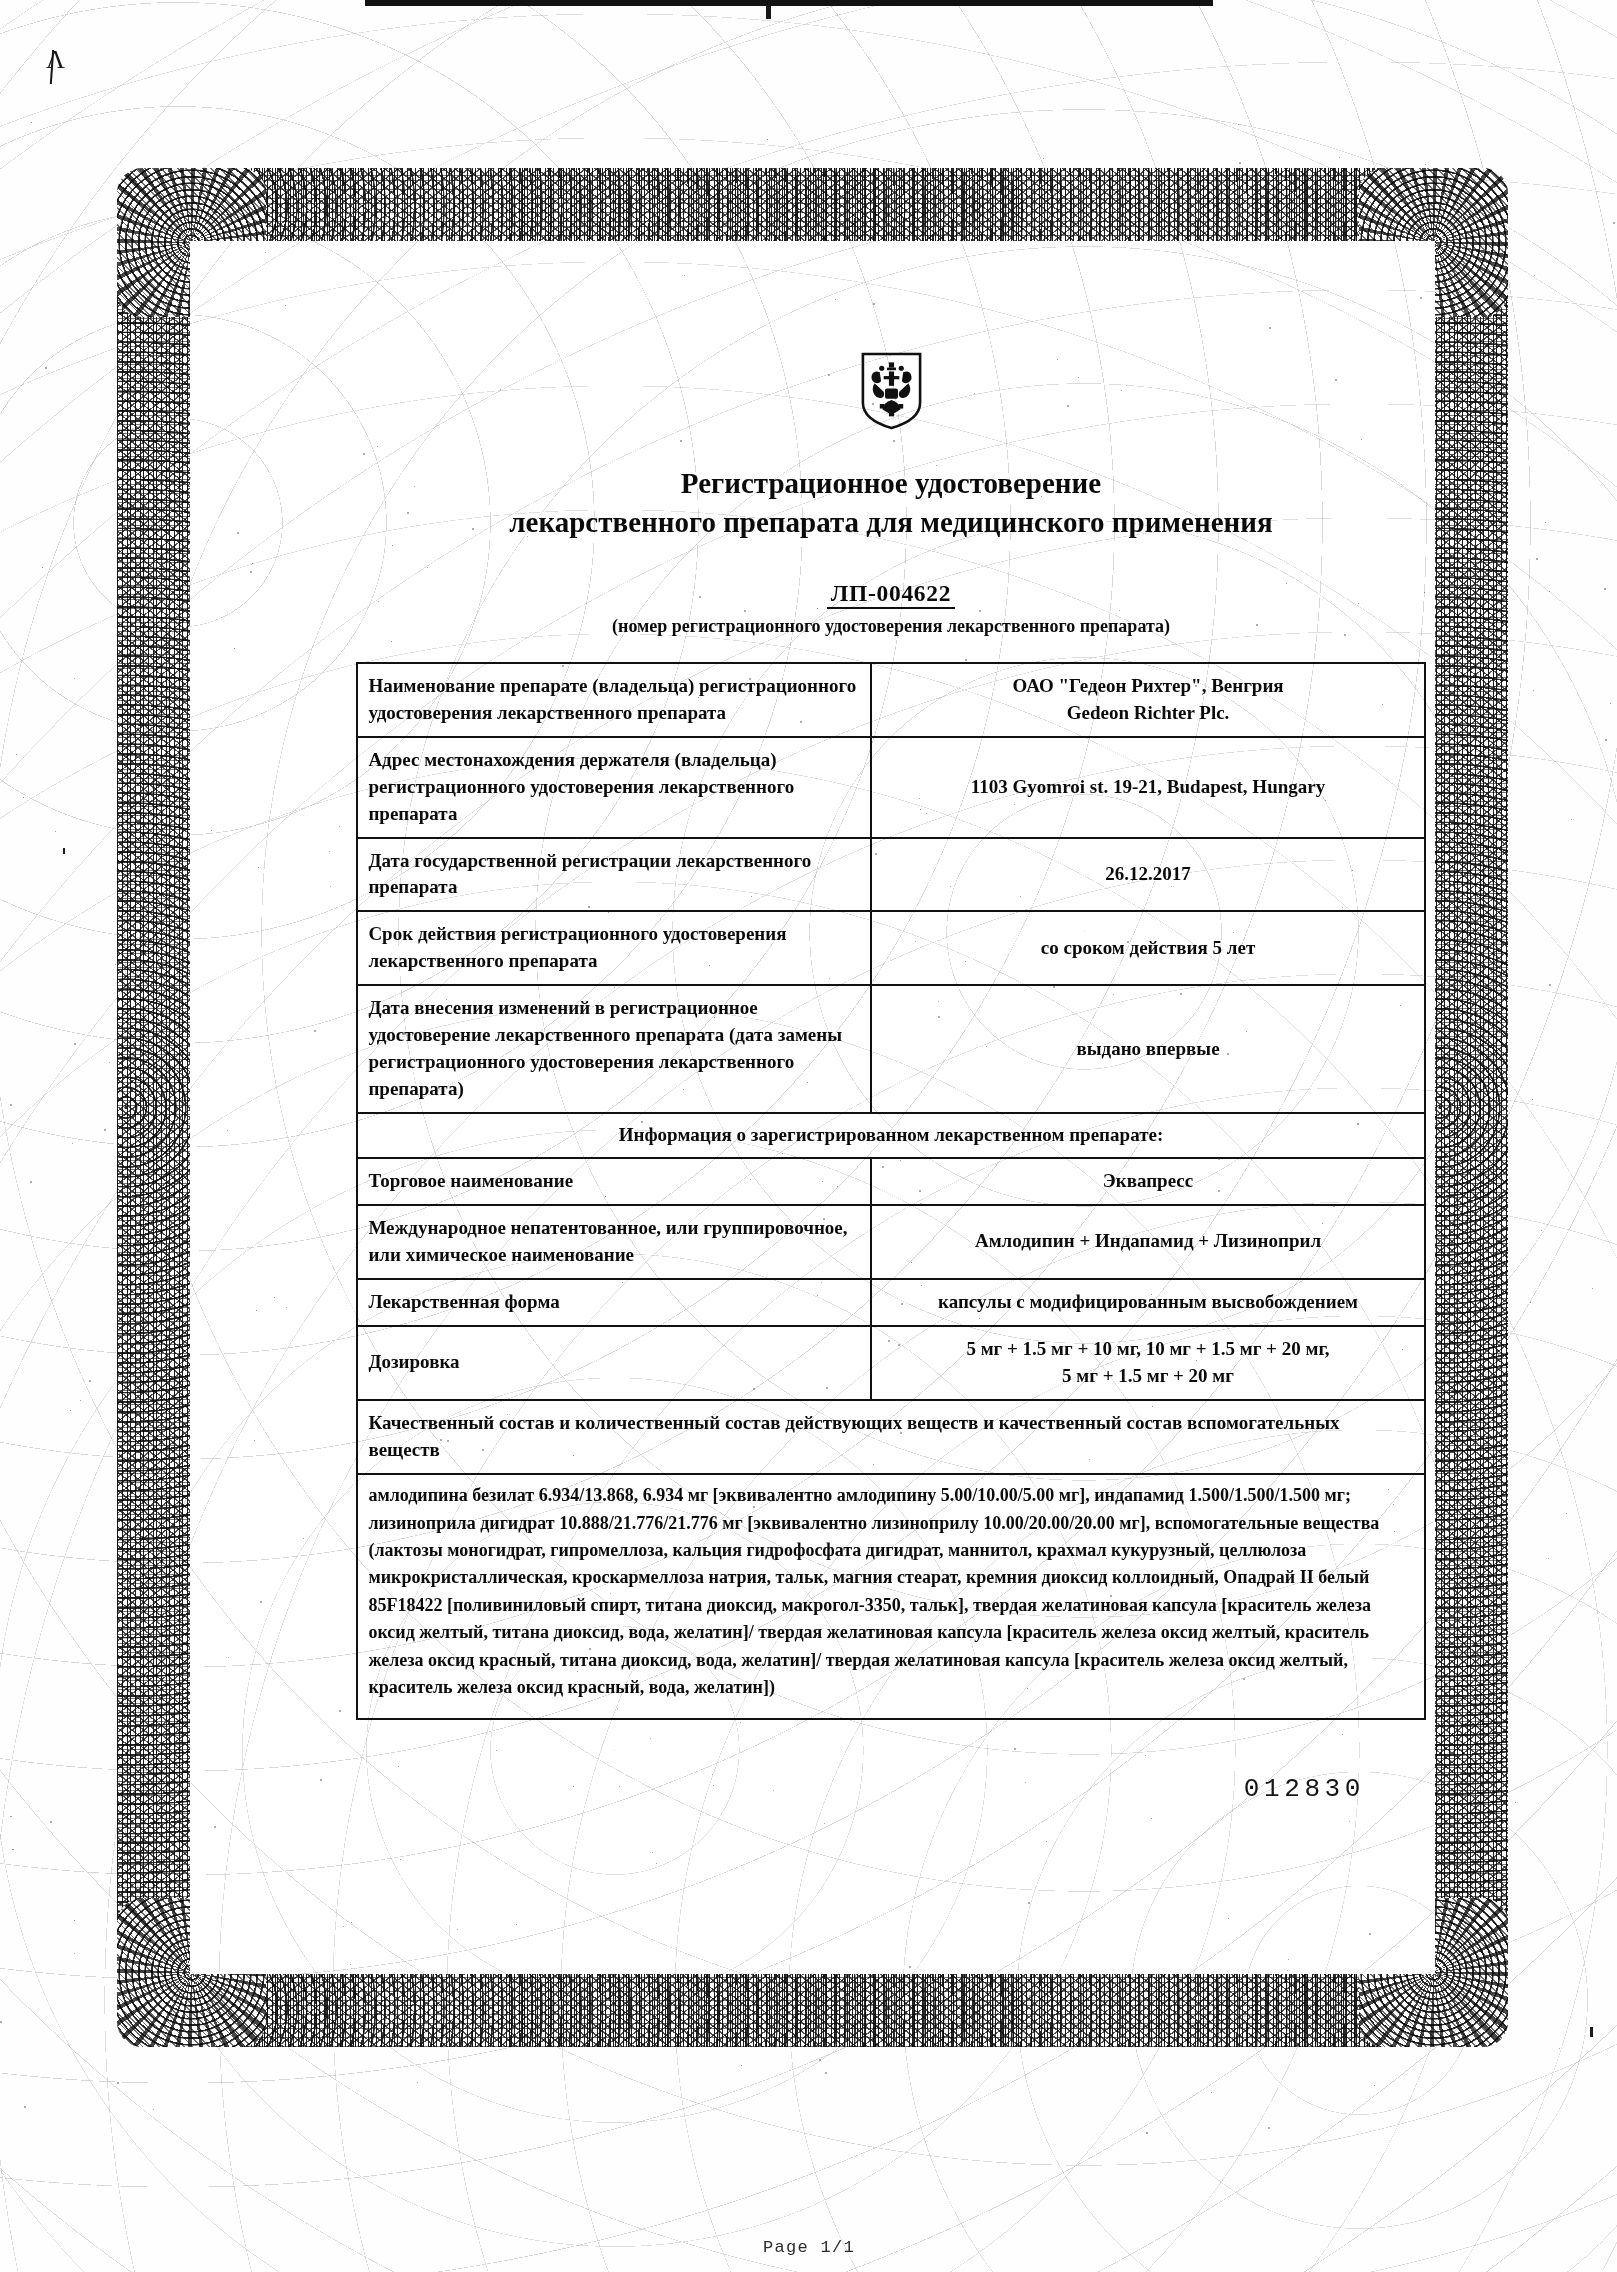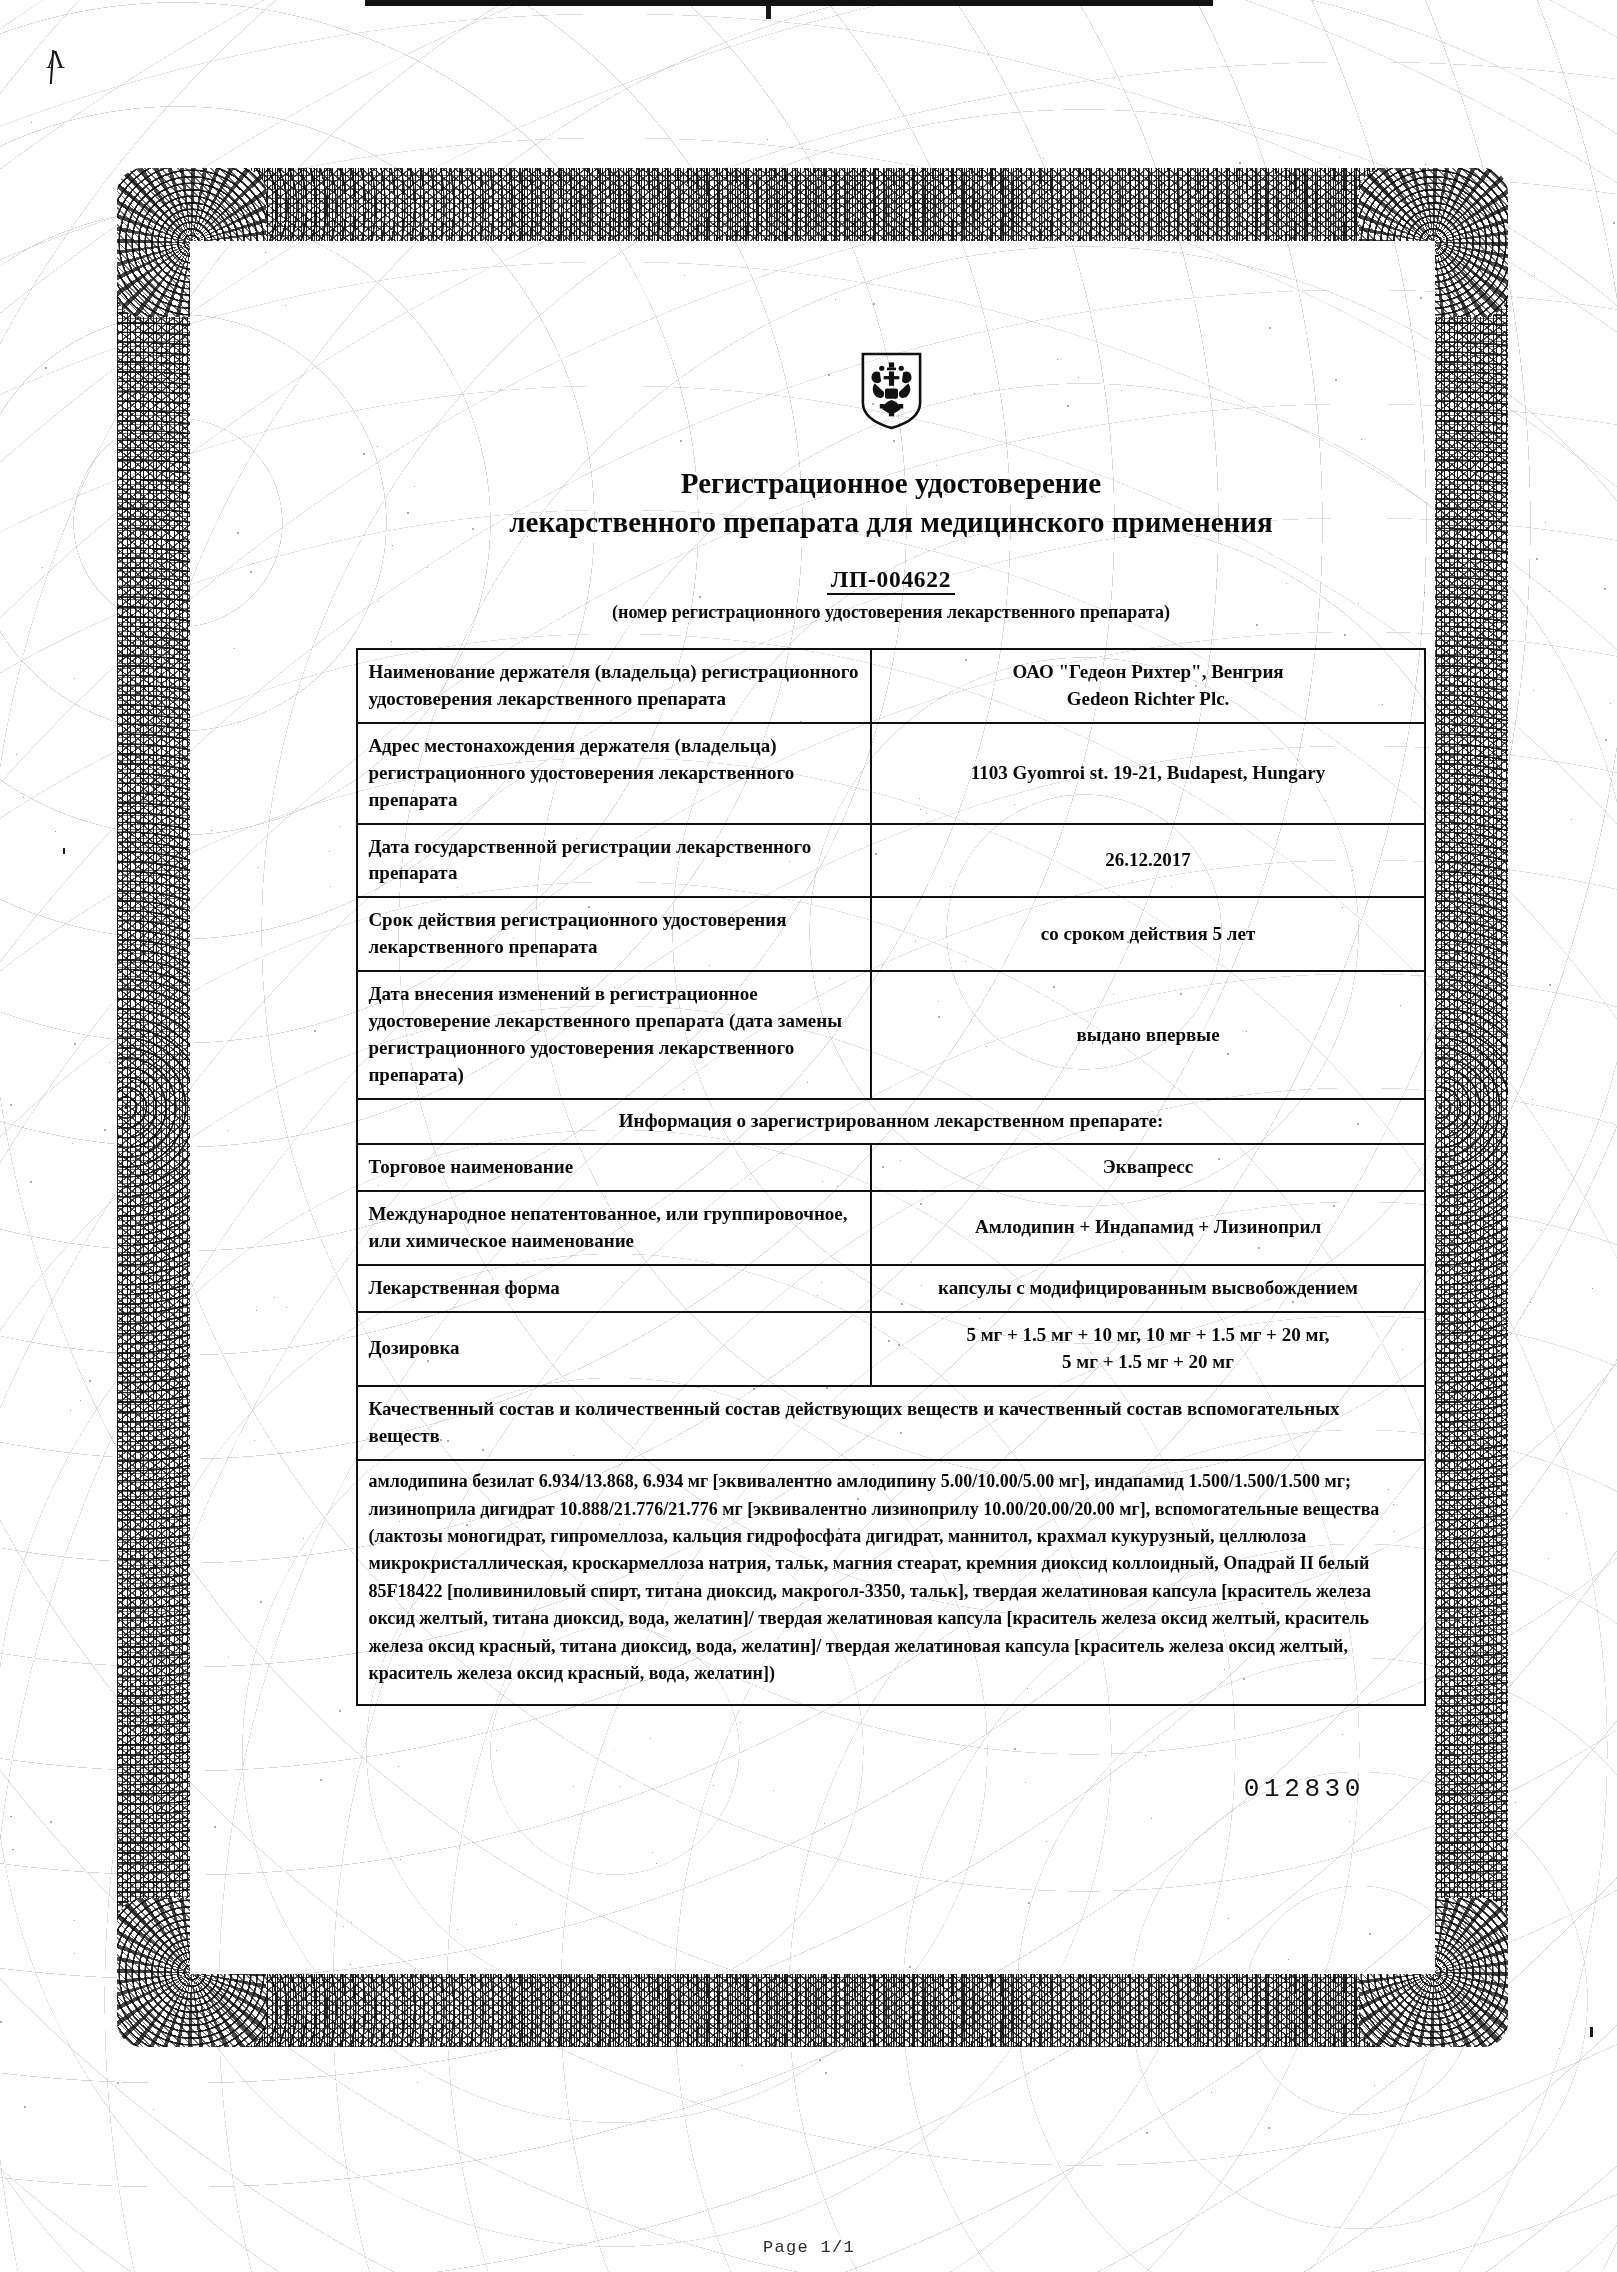--- a/index.html
+++ b/index.html
@@ -177,21 +177,21 @@
     font-weight: bold;
     font-size: 29px;
     line-height: 1.3;
     margin-top: 1.3px;
   }
 
   #registration-number {
     text-align: center;
     font-weight: bold;
     font-size: 23.5px;
-    margin-top: 24px;
+    margin-top: 38px;
     letter-spacing: 0.7px;
   }
   #registration-number span {
     border-bottom: 2px solid #101010;
     padding: 0 3.9px 1.3px 3.9px;
   }
   #registration-number-caption {
     text-align: center;
     font-size: 18px;
     margin-top: 9px;
@@ -326,21 +326,21 @@
         <div id="certificate-subtitle">лекарственного препарата для медицинского применения</div>
 
         <div id="registration-number">
           <span>ЛП-004622</span>
         </div>
         <div id="registration-number-caption">(номер регистрационного удостоверения лекарственного препарата)</div>
 
         <table id="registration-table">
           <tbody id="registration-table-body">
               <tr>
-                <td class="field-label">Наименование держателя (владельца) регистрационного удостоверения лекарственного препарата</td>
+                <td class="field-label">Наименование препарате (владельца) регистрационного удостоверения лекарственного препарата</td>
                 <td class="field-value">ОАО "Гедеон Рихтер", Венгрия<br>Gedeon Richter Plc.</td>
               </tr>
               <tr>
                 <td class="field-label">Адрес местонахождения держателя (владельца) регистрационного удостоверения лекарственного препарата</td>
                 <td class="field-value">1103 Gyomroi st. 19-21, Budapest, Hungary</td>
               </tr>
               <tr>
                 <td class="field-label">Дата государственной регистрации лекарственного препарата</td>
                 <td class="field-value">26.12.2017</td>
               </tr>

